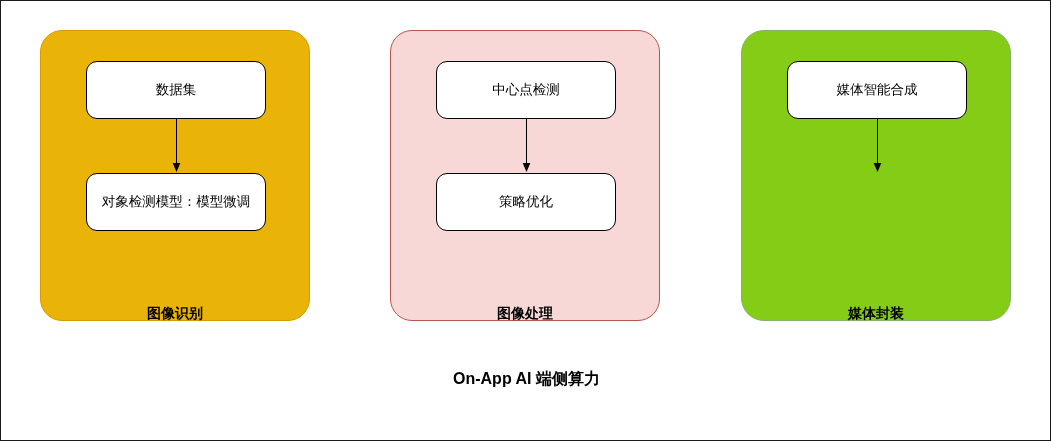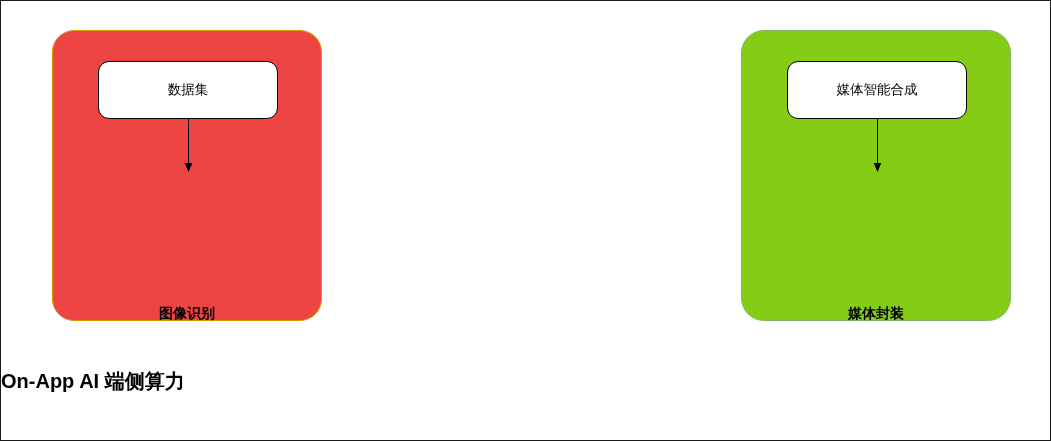--- a/index.html
+++ b/index.html
@@ -25,22 +25,22 @@
   .panel {
     position: absolute;
     top: 29px;
     width: 270px;
     height: 291px;
     border-radius: 22px;
     border: 1px solid #000;
     box-sizing: border-box;
   }
   .panel.orange {
-    left: 51px;
-    background: #ef4444;
+    left: 39px;
+    background: #eab308;
     border-color: #d79b00;
   }
   .panel.pink {
     left: 389px;
     background: #f8d7d7;
     border-color: #b85450;
   }
   .panel.green {
     left: 740px;
     background: #84cc16;
@@ -94,22 +94,22 @@
     color: #000000;
     margin-top: 36px;
   }
 
   
   #figure-caption {
     position: absolute;
     left: 0;
     width: 1051px;
     top: 366px;
-    text-align: left;
-    font-size: 20px;
+    text-align: center;
+    font-size: 16px;
     font-weight: bold;
     color: #000000;
     line-height: 1.45;
   }
   #figure-caption .line {
     display: block;
   }
 </style>
 </head>
 <body>
@@ -122,24 +122,46 @@
       <span>数据集</span>
     </div>
 
     <div class="connector">
       <svg width="9" height="54" viewBox="0 0 9 54" xmlns="http://www.w3.org/2000/svg">
         <line x1="4.5" y1="0" x2="4.5" y2="46" stroke="#000000" stroke-width="1"></line>
         <polygon points="4.5,53 0.7,44 8.3,44" fill="#000000"></polygon>
       </svg>
     </div>
 
+    <div class="node bottom">
+      <span>对象检测模型：模型微调</span>
+    </div>
 
     <div class="panel-label">图像识别</div>
   </div>
 
+  <div class="panel pink">
+
+    <div class="node top">
+      <span>中心点检测</span>
+    </div>
+
+    <div class="connector">
+      <svg width="9" height="54" viewBox="0 0 9 54" xmlns="http://www.w3.org/2000/svg">
+        <line x1="4.5" y1="0" x2="4.5" y2="46" stroke="#000000" stroke-width="1"></line>
+        <polygon points="4.5,53 0.7,44 8.3,44" fill="#000000"></polygon>
+      </svg>
+    </div>
+
+    <div class="node bottom">
+      <span>策略优化</span>
+    </div>
+
+    <div class="panel-label">图像处理</div>
+  </div>
 
   <div class="panel green">
 
     <div class="node top">
       <span>媒体智能合成</span>
     </div>
 
     <div class="connector">
       <svg width="9" height="54" viewBox="0 0 9 54" xmlns="http://www.w3.org/2000/svg">
         <line x1="4.5" y1="0" x2="4.5" y2="46" stroke="#000000" stroke-width="1"></line>

